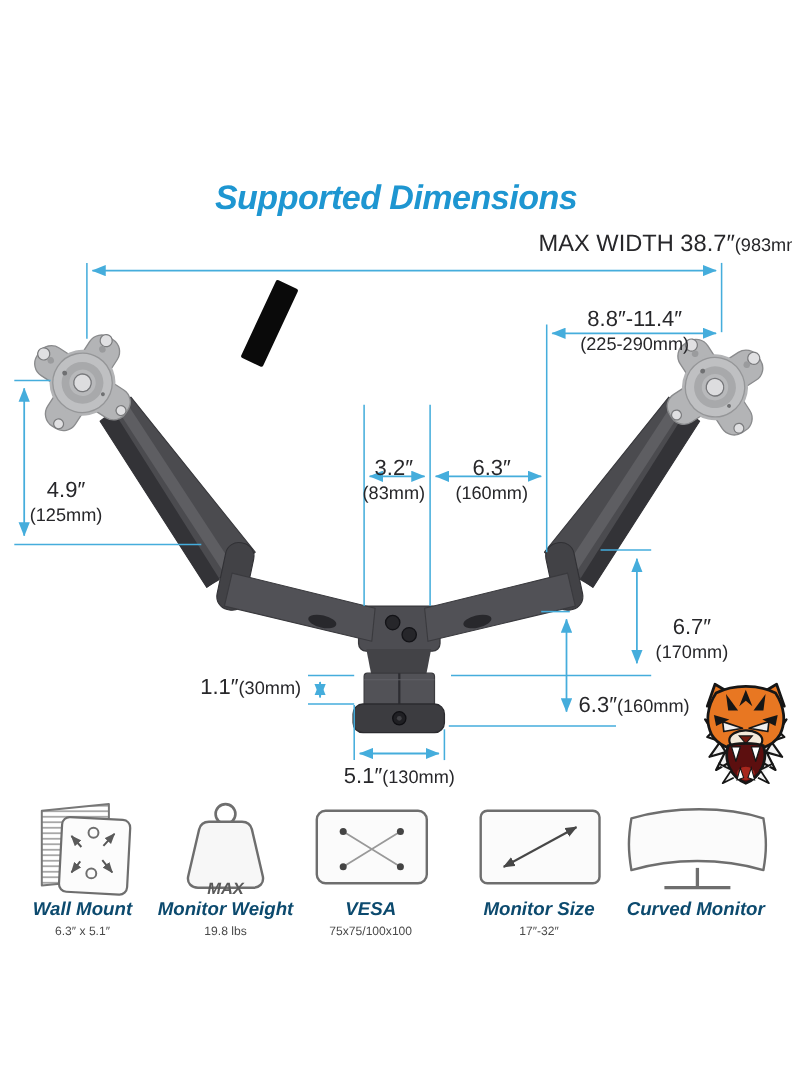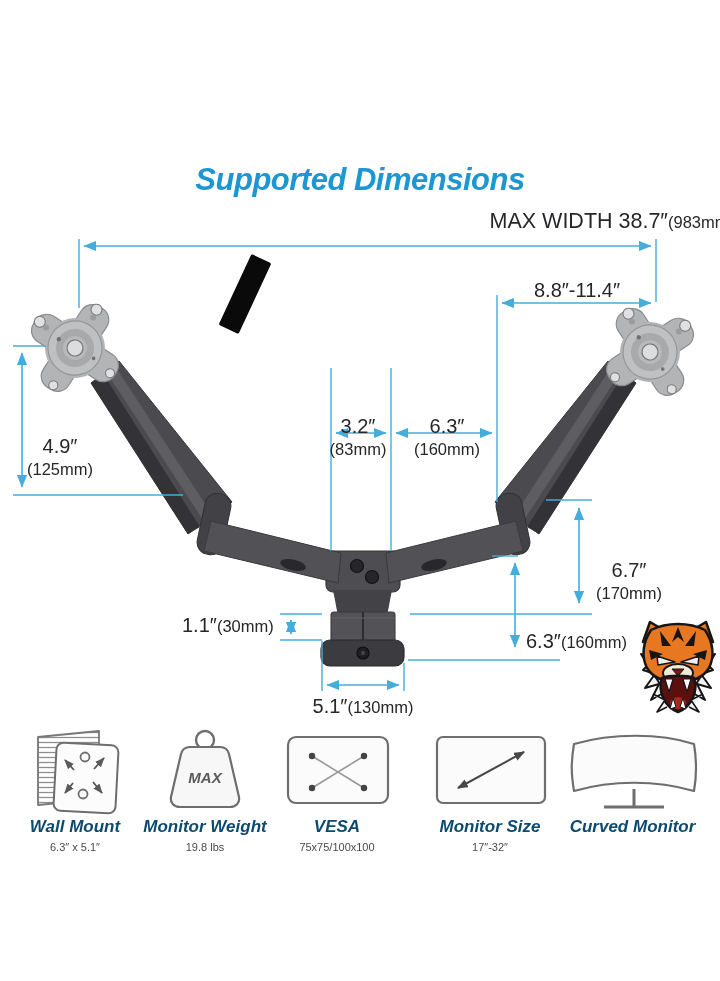--- a/index.html
+++ b/index.html
@@ -9,21 +9,21 @@
   .page-title{width:720px;top:162px;left:0;text-align:center;
       font-size:31px;font-weight:700;font-style:italic;letter-spacing:-0.5px;color:#1e96d1;}
   .maxwidth{width:720px;top:209px;left:14px;text-align:right;color:#27272a;white-space:nowrap;}
   .din{font-size:20px;color:#27272a;margin-top:26px;}
   .dbig{font-size:21.5px;color:#27272a;}
   .dmm{font-size:16.5px;color:#27272a;}
   .dim{color:#27272a;text-align:center;line-height:1.25;}
   .nowrap{white-space:nowrap;}
   .spec-label{font-size:17px;font-weight:700;font-style:italic;color:#0c4a6e;text-align:center;}
   .spec-value{font-size:11px;color:#4a4a4a;text-align:center;}
-  .icon-text{font-size:15px;font-weight:700;font-style:italic;color:#5a5a5a;text-align:center;}
+  .icon-text{font-size:15px;font-weight:700;font-style:italic;color:#5a5a5a;text-align:center;margin-top:31px;}
   svg{display:block;}
 </style>
 </head>
 <body>
 
 <div id="stage">
 
   <svg class="abs" style="left:0;top:0" width="720" height="981" viewBox="0 0 720 981">
     <defs>
       <marker id="mC" viewBox="0 0 10 8" refX="9.5" refY="4" markerWidth="8" markerHeight="6.5" orient="auto-start-reverse">
@@ -202,20 +202,21 @@
   </svg>
 
   <div class="abs page-title">Supported Dimensions</div>
 
   <div class="abs maxwidth">
     <span class="dbig">MAX WIDTH 38.7″</span><span class="dmm">(983mm)</span>
   </div>
 
   <div class="abs dim" style="left:487px;top:252px;width:180px">
     <div class="din">8.8″-11.4″</div>
+    <div class="dmm">(225-290mm)</div>
   </div>
 
   <div class="abs dim" style="left:308px;top:388px;width:100px">
     <div class="din">3.2″</div>
     <div class="dmm">(83mm)</div>
   </div>
 
   <div class="abs dim" style="left:397px;top:388px;width:100px">
     <div class="din">6.3″</div>
     <div class="dmm">(160mm)</div>

